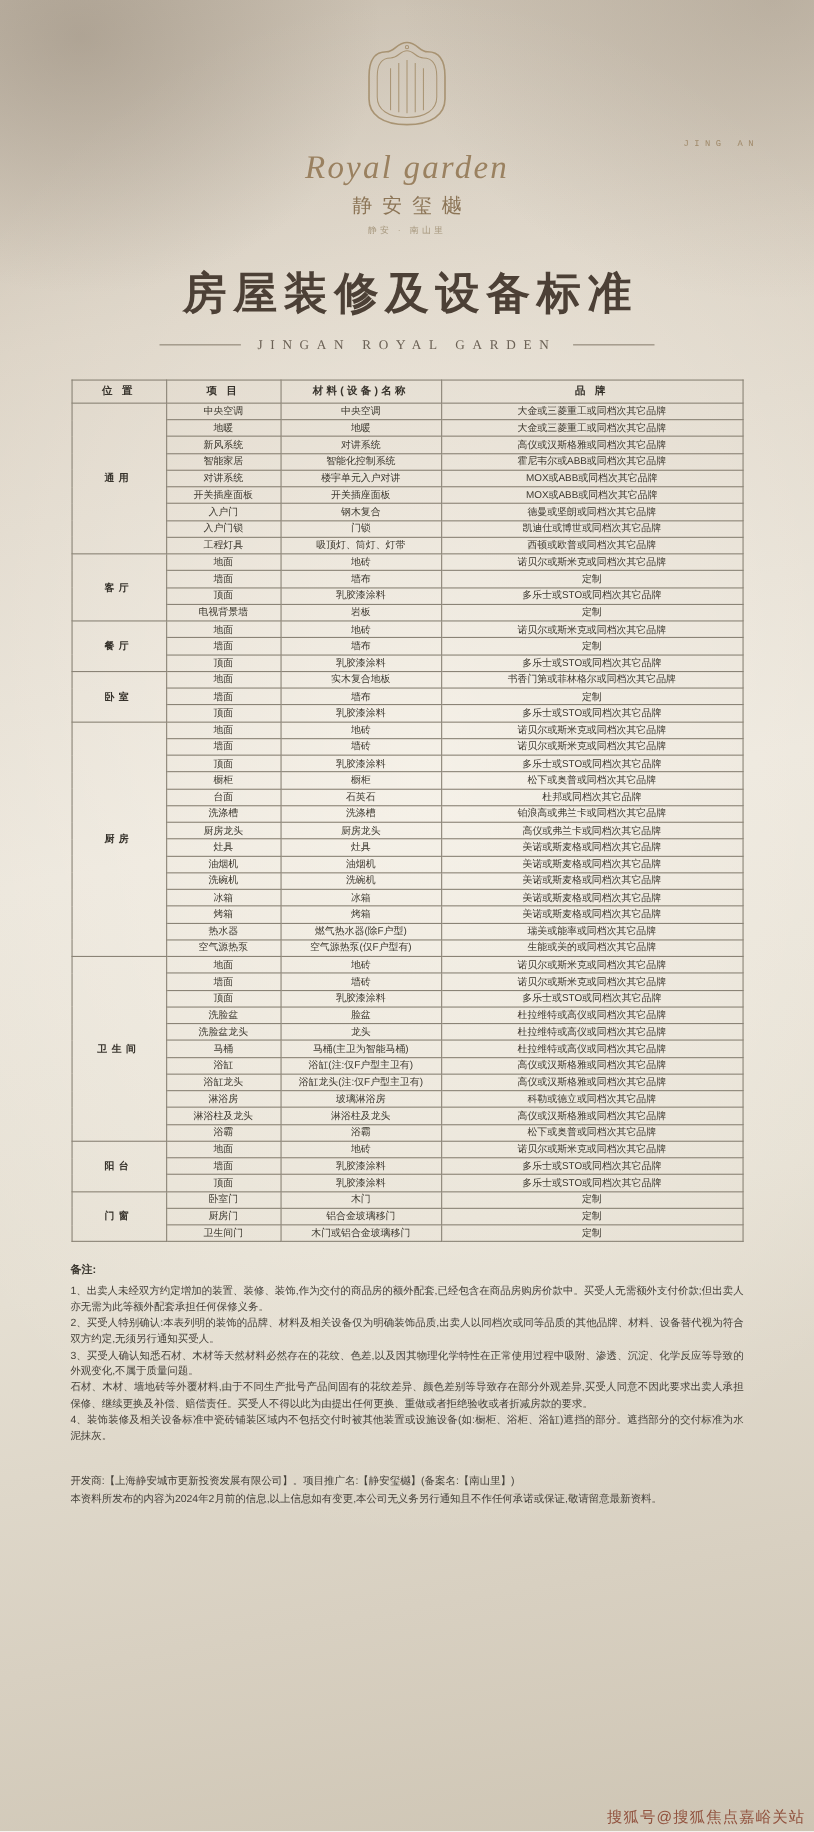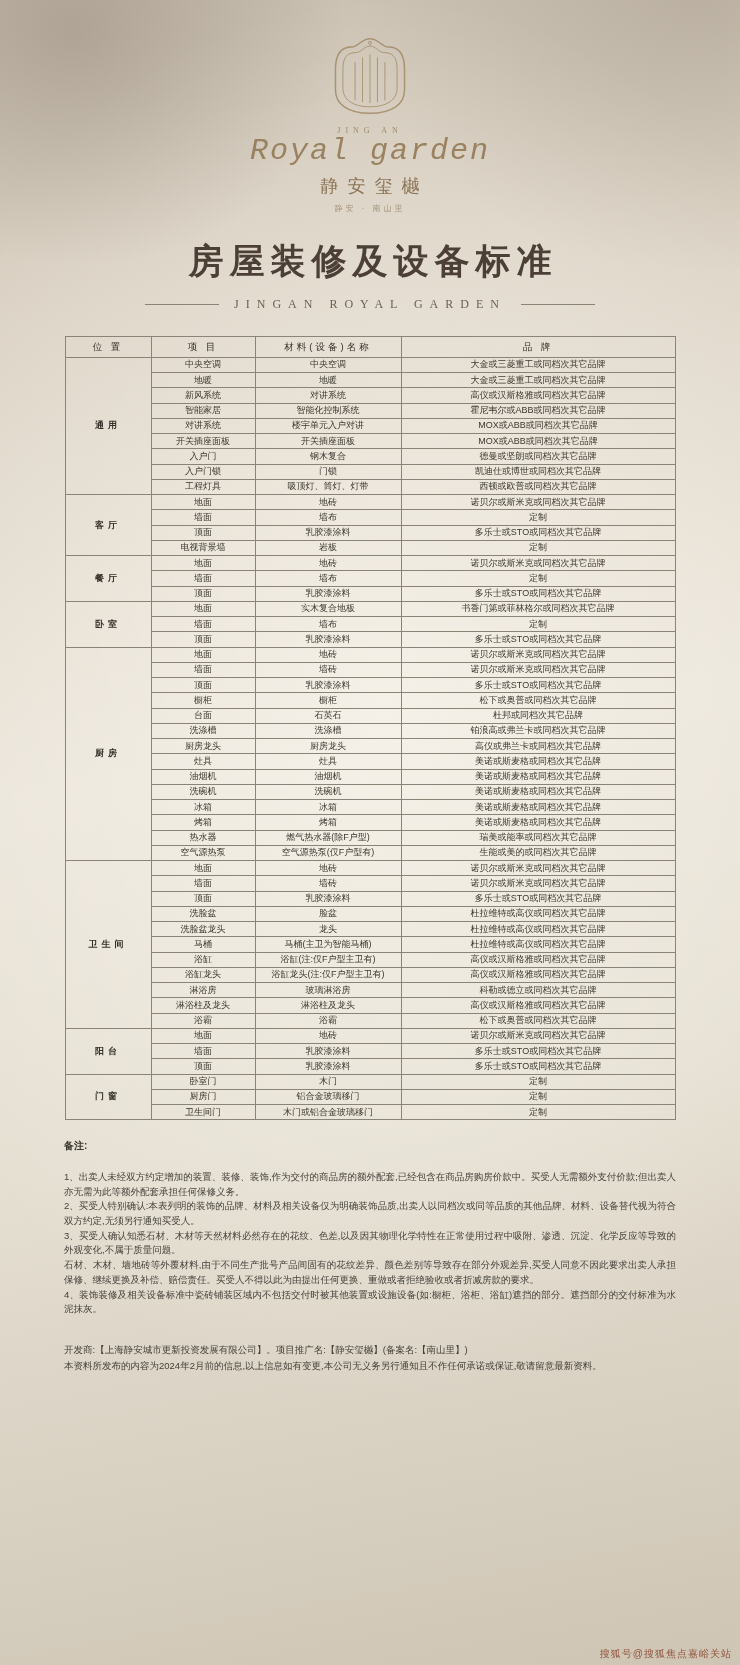--- a/index.html
+++ b/index.html
@@ -14,57 +14,57 @@
       radial-gradient(ellipse 520px 420px at 95% 0%, rgba(120,106,88,0.24), transparent 65%),
       radial-gradient(ellipse 760px 980px at 52% 42%, rgba(255,252,245,0.55), transparent 72%),
       linear-gradient(170deg,#c8beaf 0%,#dbd2c4 18%,#eae4d9 45%,#e5dfd2 66%,#d8d0c1 85%,#cec5b4 100%);
   }
   .content{ width:640px; margin:0 auto; }
 
   
   .logo{ padding-top:34px; text-align:center; color:#9b8466; }
   .emblem{ width:96px; height:84px; opacity:.85; }
   .jing-an{ font-size:8px; letter-spacing:5px; color:#a08a6a; margin-top:4px;
-            font-family:Liberation Serif, serif; }
-  .script-name{ font-family:Liberation Mono, monospace; font-style:italic;
+            font-family:Liberation Mono, monospace;text-align:right; }
+  .script-name{ font-family:Liberation Serif, serif; font-style:italic;
             font-size:30px; color:#9a8160; line-height:1.1; letter-spacing:2px; }
   .cn-name{ font-family:"Liberation Serif","DejaVu Serif",serif; font-size:18px;
             letter-spacing:9px; color:#8c7557; margin-top:6px; text-indent:9px; }
   .tagline{ font-size:8px; letter-spacing:3px; color:#a5967c; margin-top:5px; }
 
   
   .title-block{ text-align:center; margin-top:24px; }
   .main-title{ font-family:"Liberation Serif","DejaVu Serif",serif; font-weight:700;
-    font-size:35px; letter-spacing:6px; color:#4c4036; text-indent:6px; }
+    font-size:40px; letter-spacing:6px; color:#4c4036; text-indent:6px; }
   .subtitle-row{ display:flex; align-items:center; justify-content:center; gap:15px; margin-top:12px; }
   .subtitle-row .line{ width:74px; height:1px; background:#8d8374; }
   .subtitle{ font-size:12px; letter-spacing:7px; color:#6b6155;
     font-family:"Liberation Serif","DejaVu Serif",serif; }
 
   
   table.spec{ width:610px; margin:24px auto 0; border-collapse:collapse;
     font-size:9px; color:#3c382f; table-layout:fixed; }
   table.spec td, table.spec th{ border:0.6px solid #8a8376; text-align:center;
     vertical-align:middle; padding:1.5px 2px; line-height:1.25;
     overflow:hidden; white-space:nowrap; }
-  table.spec th{ font-size:9.5px; font-weight:400; letter-spacing:3px; padding:4px 2px; color:#35312a;}
+  table.spec th{ font-size:9.5px; font-weight:700; letter-spacing:3px; padding:4px 2px; color:#35312a;}
   col.c1{ width:86px; } col.c2{ width:104px; } col.c3{ width:146px; } col.c4{ width:274px; }
   .loc-cell{ font-weight:700; letter-spacing:4px; color:#35312a;margin-left:27px; }
 
   
   .notes{ width:612px; margin:18px auto 0; font-size:9.5px; line-height:1.55;
     color:#45413a; text-align:justify; }
-  .notes-title{ font-weight:700; font-size:10px; margin-bottom:16px; color:#3b372f; }
+  .notes-title{ font-weight:700; font-size:10px; margin-bottom:4px; color:#3b372f; }
   .note-line{ margin:0; }
 
   
   .footer{ width:612px; margin:25px auto 0; font-size:9.5px; line-height:1.7; color:#45413a; }
 
   
-  .watermark{ position:absolute; right:8px; bottom:4px; font-size:10px;
+  .watermark{ position:absolute; right:8px; bottom:4px; font-size:14px;
     color:#8d4a36; letter-spacing:1px; opacity:.92;margin-top:13px; }
 </style>
 </head>
 <body>
 
 <div class="poster">
   <div class="content">
 
     <div class="logo">
       <svg class="emblem" viewBox="0 0 100 90" fill="none" stroke="#a18a66">

